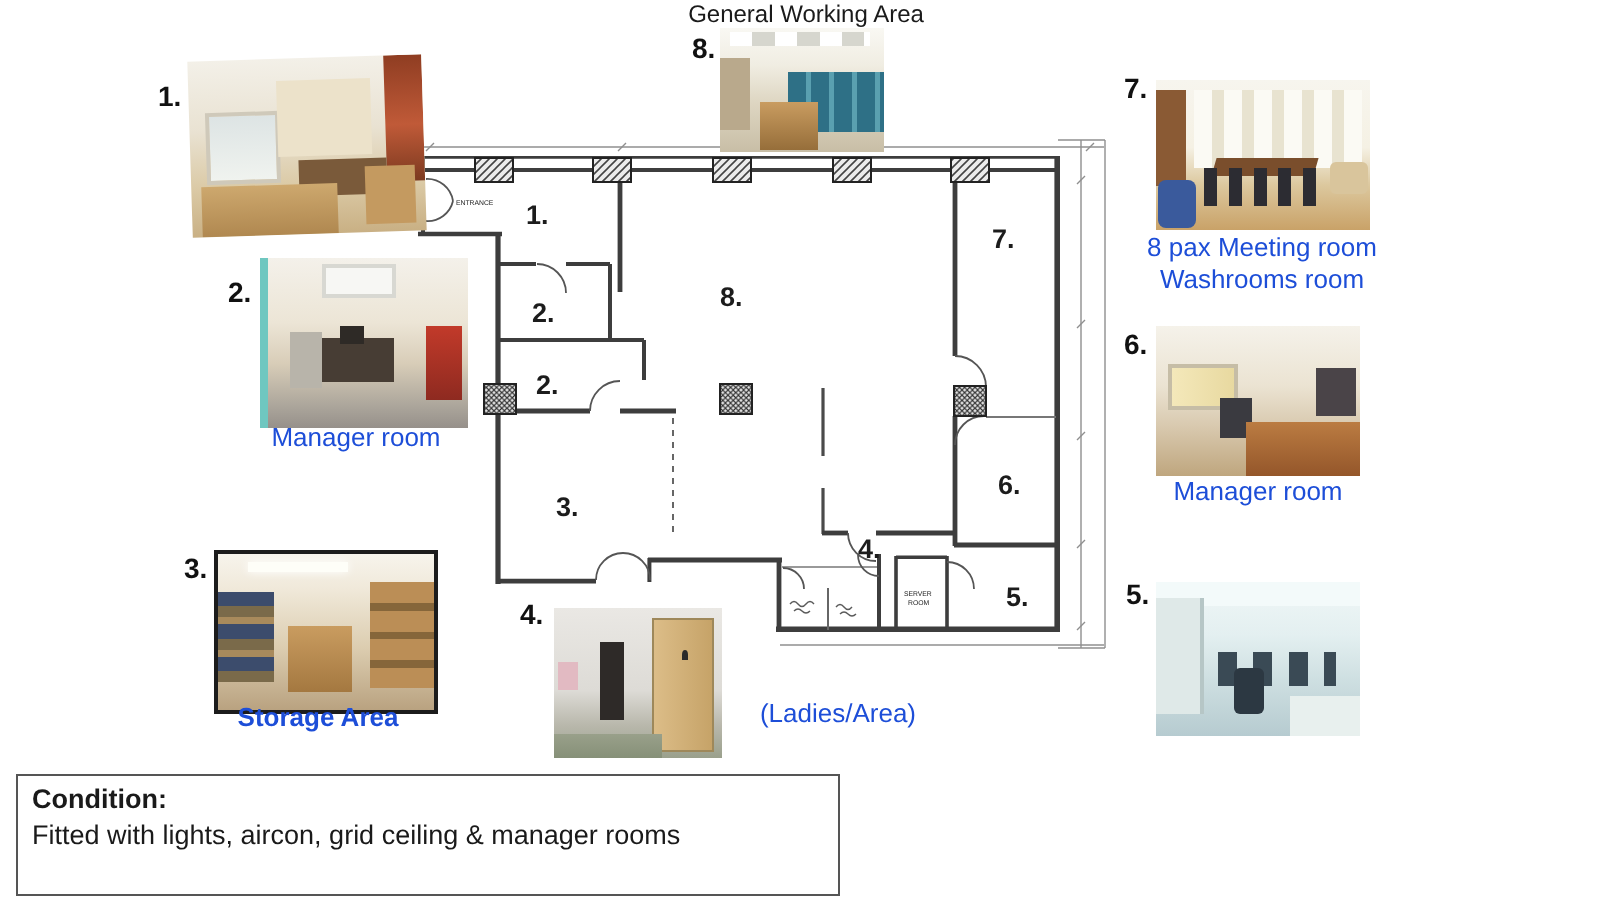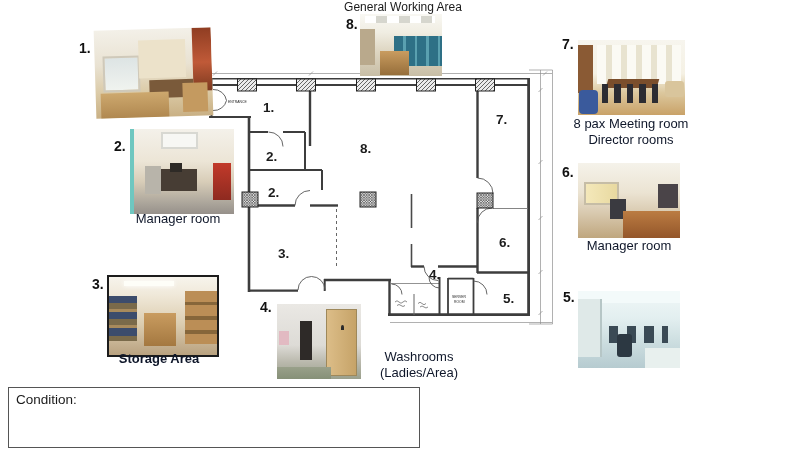--- a/index.html
+++ b/index.html
@@ -2,31 +2,31 @@
 <html><head>
 <meta charset="utf-8">
 <style>
   html,body{margin:0;padding:0;background:#fff;}
   #page{position:relative;width:800px;height:450px;background:#ffffff;overflow:hidden;
         font-family:"Liberation Sans",sans-serif;color:#1a1a1a;}
   
   .photo{position:absolute;overflow:hidden;z-index:3;}
   .photo i{position:absolute;display:block;}
   .num{position:absolute;z-index:4;font-size:14px;font-weight:600;color:#111;}
-  .cap{position:absolute;z-index:4;font-size:13px;color:#0f172a;text-align:center;line-height:16px;}
+  .cap{position:absolute;z-index:4;font-size:13px;color:#1d4ed8;text-align:center;line-height:16px;}
   .title{position:absolute;z-index:4;font-size:12px;color:#1a1a1a;text-align:center;}
   
   #plan{position:absolute;left:198px;top:58px;z-index:1;}
   #plan text{font-family:"Liberation Sans",sans-serif;fill:#1c1c1c;}
   .rl{font-size:13.5px;font-weight:600;}
   .tiny{font-size:3.4px;fill:#444;font-weight:400;}
   
   #cond{position:absolute;left:8px;top:387px;width:396px;height:53px;border:1.5px solid #555;
         padding:3px 7px;font-size:13.5px;line-height:18px;z-index:4;background:#fff;}
-  #cond b{font-weight:400;}
+  #cond b{font-weight:700;}
   
   .p1{background:linear-gradient(180deg,#f3f0e8 0%,#e9e2d2 40%,#dbcaa6 72%,#c9b084 100%);}
   .p2{background:linear-gradient(180deg,#f4f1ea 0%,#ece5d6 38%,#d8cdb8 62%,#aaa49a 88%,#96908a 100%);}
   .p3{background:linear-gradient(180deg,#f7f4ec 0%,#f0e9da 22%,#dccdb0 60%,#b9a280 100%);}
   .p4{background:linear-gradient(180deg,#eae8e4 0%,#dddbd6 55%,#b9b8ac 78%,#9aa08c 100%);}
   .p5{background:linear-gradient(180deg,#f0f7f7 0%,#e3eff0 35%,#cfe0e2 62%,#b6cbd0 100%);}
   .p6{background:linear-gradient(180deg,#f5f2ea 0%,#ebe3d2 40%,#d9cab0 66%,#bfa67e 100%);}
   .p7{background:linear-gradient(180deg,#f7f5ee 0%,#f5f1e4 45%,#dcc89e 70%,#c9a268 100%);}
   .p8{background:linear-gradient(180deg,#f9f8f3 0%,#f0ede2 30%,#ded6c2 60%,#c8bea6 100%);}
 </style>
@@ -188,21 +188,20 @@
 
   <span class="num" style="left:260px;top:299px;">4.</span>
   <div class="photo p4" style="left:277px;top:304px;width:84px;height:75px;">
     <i style="right:5%;top:7%;width:34%;height:86%;background:linear-gradient(90deg,#dcbd88,#c6a368);border:1px solid #9e885a;"></i>
     <i style="right:20%;top:28%;width:4%;height:7%;background:#2a2a2a;border-radius:50% 50% 0 0;"></i>
     <i style="left:27%;top:22%;width:15%;height:52%;background:#2e2a28;"></i>
     <i style="left:2%;top:36%;width:12%;height:18%;background:#e2bac2;"></i>
     <i style="left:0;bottom:0;width:64%;height:16%;background:linear-gradient(180deg,#99a08a,#869078);"></i>
   </div>
   <div class="cap" style="left:366px;top:349px;width:106px;">
-    <div>Washrooms</div>
     <div>(Ladies/Area)</div>
   </div>
 
   <span class="num" style="left:563px;top:289px;">5.</span>
   <div class="photo p5" style="left:578px;top:291px;width:102px;height:77px;">
     <i style="left:0;top:0;width:100%;height:16%;background:#f3fafa;"></i>
     <i style="left:0;top:10%;width:22%;height:76%;background:#dfe9e8;border-right:2px solid #b6c6c6;"></i>
     <i style="left:30%;top:46%;width:58%;height:22%;background:repeating-linear-gradient(90deg,#3a4a55 0 16%,rgba(0,0,0,0) 16% 30%);"></i>
     <i style="left:38%;top:56%;width:15%;height:30%;background:#2c3842;border-radius:3px;"></i>
     <i style="right:0;bottom:0;width:34%;height:26%;background:#e8f0ee;"></i>
@@ -222,28 +221,29 @@
   <div class="photo p7" style="left:578px;top:40px;width:107px;height:75px;">
     <i style="left:18%;top:7%;width:78%;height:52%;background:repeating-linear-gradient(90deg,#fbfaf4 0 9px,#e8e3d0 9px 15px);"></i>
     <i style="left:0;top:6%;width:14%;height:64%;background:#8a5a34;"></i>
     <i style="left:27%;top:52%;width:48%;height:12%;background:#7a4e2c;transform:skewX(-16deg);"></i>
     <i style="left:22%;top:58%;width:56%;height:26%;background:repeating-linear-gradient(90deg,#2c2c32 0 11%,rgba(0,0,0,0) 11% 21%);"></i>
     <i style="left:1%;bottom:1%;width:18%;height:32%;background:#3a5a9c;border-radius:4px;"></i>
     <i style="right:1%;top:54%;width:18%;height:22%;background:#d9c59c;border-radius:3px;"></i>
   </div>
   <div class="cap" style="left:556px;top:116px;width:150px;">
     <div>8 pax Meeting room</div>
-    <div>Director rooms</div>
+    <div>Washrooms room</div>
   </div>
 
   <span class="num" style="left:346px;top:16px;">8.</span>
   <div class="photo p8" style="left:360px;top:14px;width:82px;height:62px;">
     <i style="left:6%;top:4%;width:86%;height:10%;background:repeating-linear-gradient(90deg,#ffffff 0 16%,#d6d6ce 16% 32%);"></i>
     <i style="left:0;top:24%;width:18%;height:58%;background:#b9a98c;"></i>
     <i style="right:0;top:36%;width:58%;height:48%;background:repeating-linear-gradient(90deg,#2e7086 0 19%,#5aa0b0 19% 24%);"></i>
     <i style="left:24%;bottom:2%;width:36%;height:38%;background:linear-gradient(180deg,#c99c60,#966e3a);"></i>
   </div>
 
   <div id="cond">
     <b>Condition:</b>
+    <div>Fitted with lights, aircon, grid ceiling &amp; manager rooms</div>
   </div>
 
 </div>
 
 </body></html>

